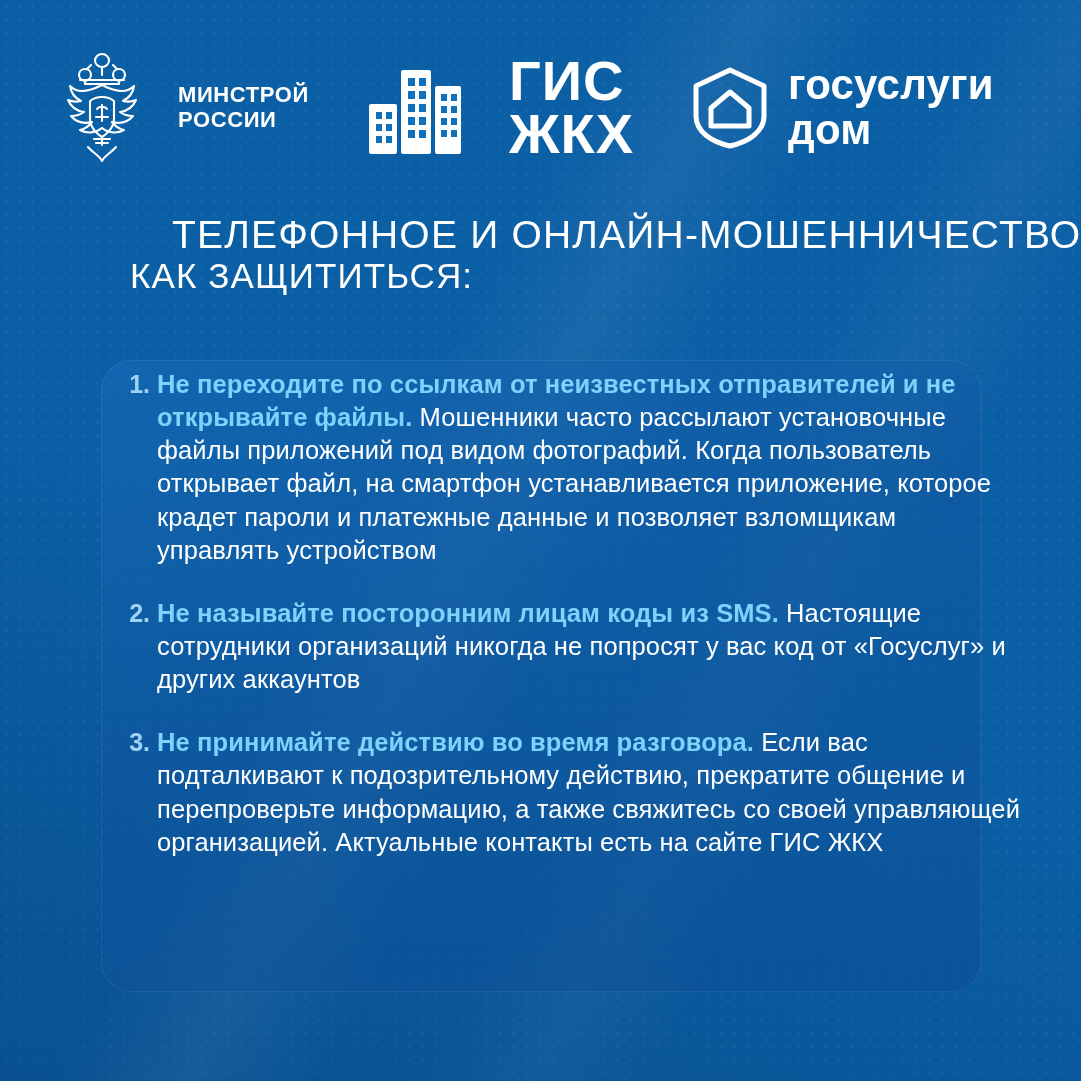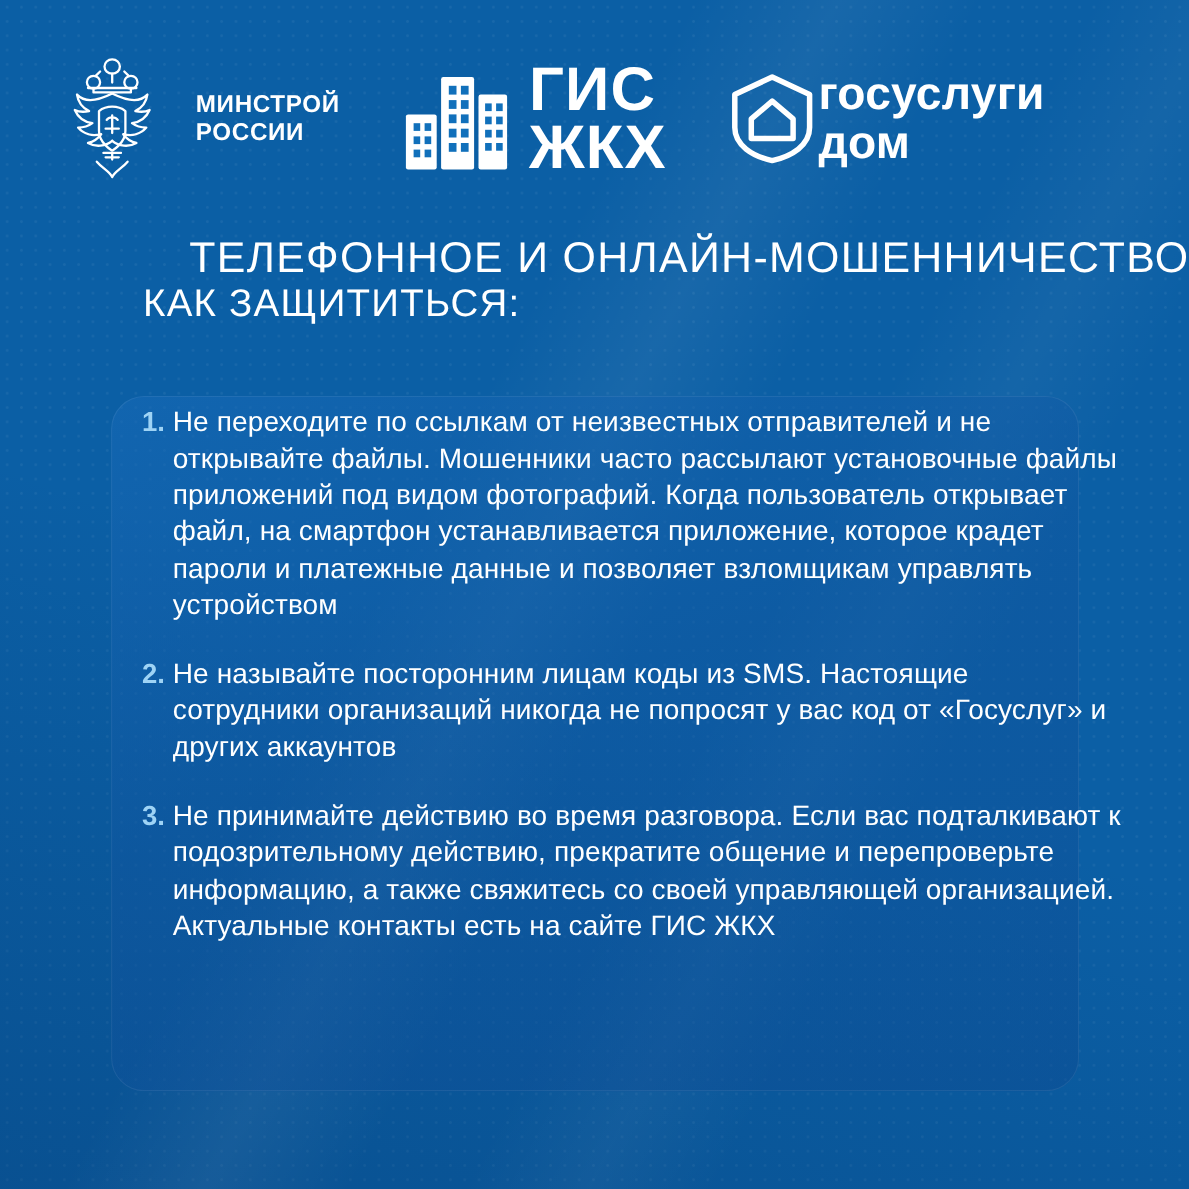--- a/index.html
+++ b/index.html
@@ -74,36 +74,37 @@
     font-size: 22px;
     line-height: 1.12;
     font-weight: 700;
     letter-spacing: 0.6px;
     white-space: pre-line;
   }
 
   .logo-gis {
     display: flex;
     align-items: center;
-    gap: 2px;
+    gap: 30px;
     margin-left: 58px;
   }
   .gis-buildings { width: 112px; height: 96px; flex: none; }
   .gis-word {
     color: #ffffff;
     font-size: 56px;
     font-weight: 800;
     line-height: 0.94;
     letter-spacing: 1px;
     white-space: pre-line;
   }
 
   .logo-gosuslugi {
     display: flex;
     align-items: center;
+    gap: 16px;
     margin-left: 54px;
   }
   .house-badge { width: 84px; height: 84px; flex: none; }
   .gosuslugi-word {
     color: #ffffff;
     font-size: 42px;
     font-weight: 700;
     line-height: 1.06;
     letter-spacing: 0.2px;
     white-space: pre-line;
@@ -173,22 +174,22 @@
     padding-right: 7px;
   }
   .tip-text {
     color: #ffffff;
     font-size: 25.5px;
     line-height: 1.30;
     font-weight: 400;
     letter-spacing: 0.1px;
   }
   .tip-text b {
-    color: #ffffff;
-    font-weight: 400;
+    color: #7dd3fc;
+    font-weight: 700;
   }
 </style>
 </head>
 <body>
 
 <div class="poster">
 
   <div class="header">
 
     <div class="logo-minstroy">

